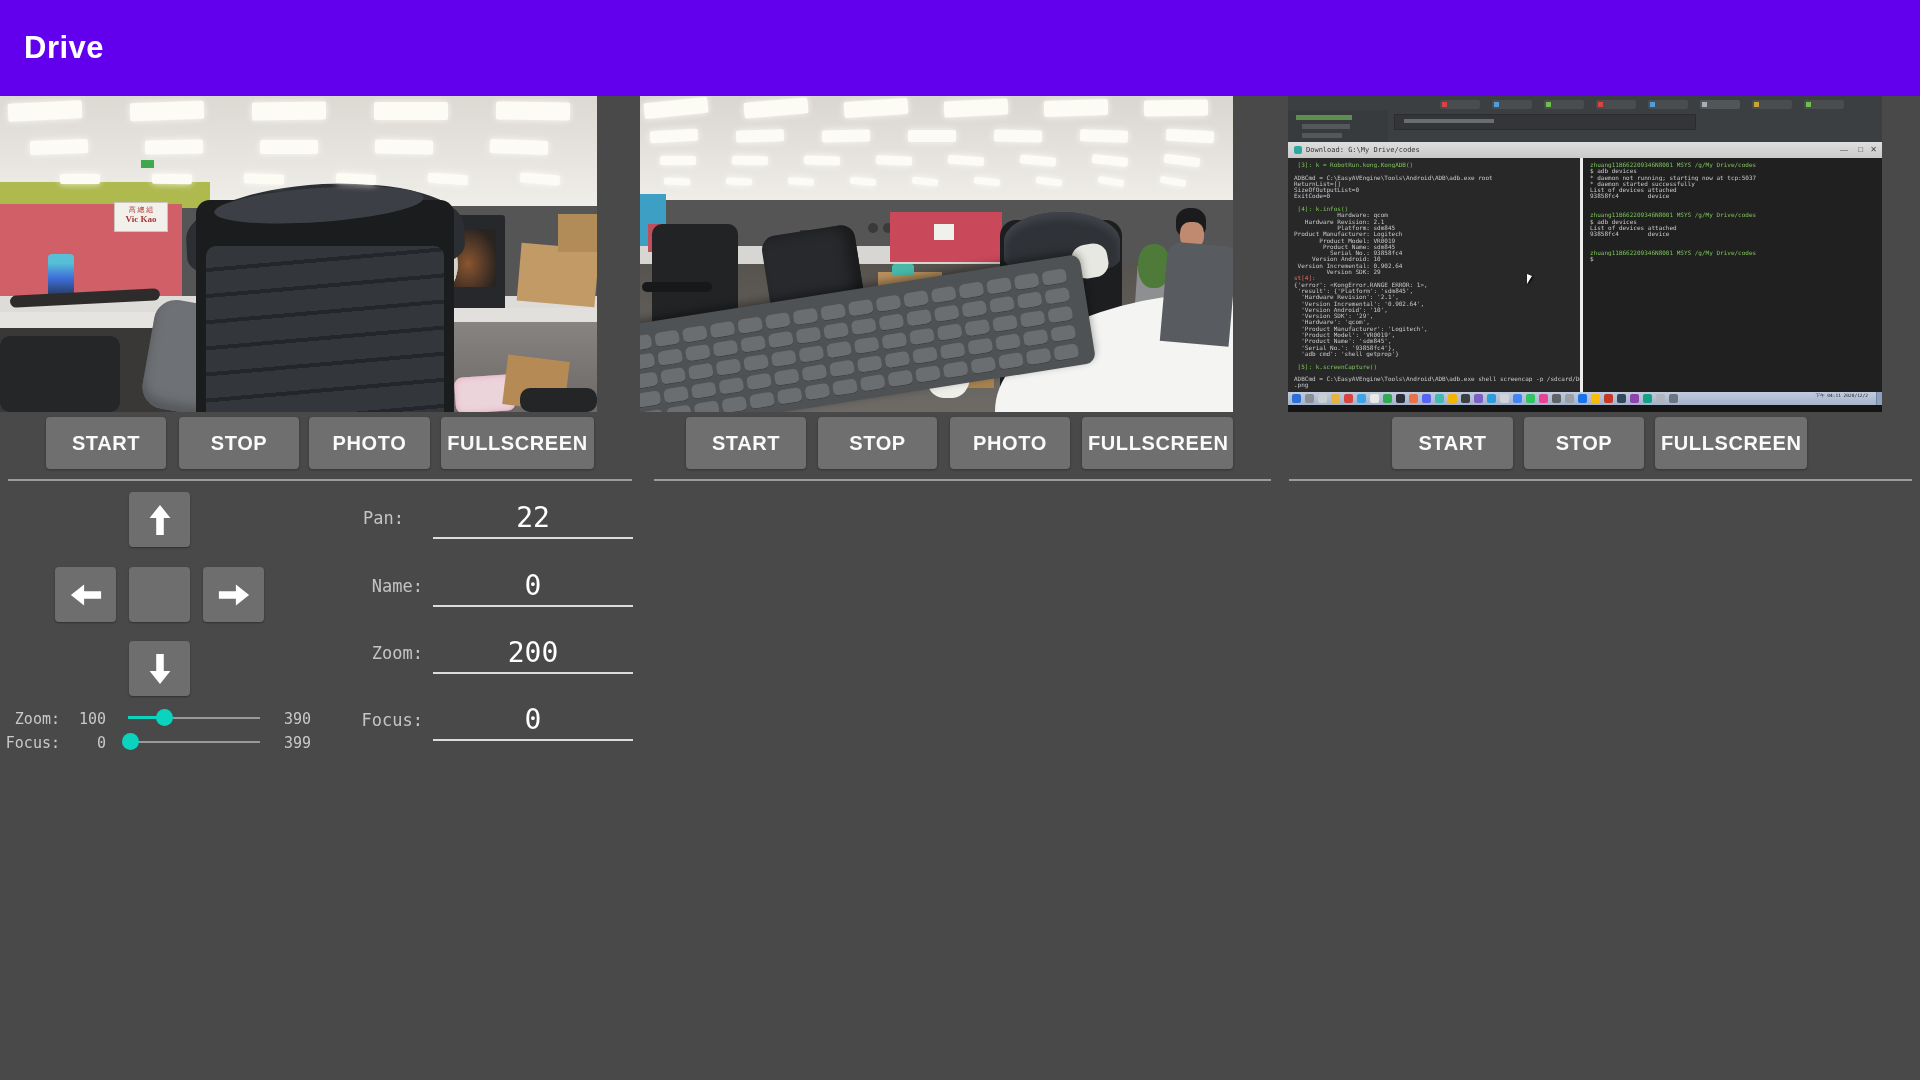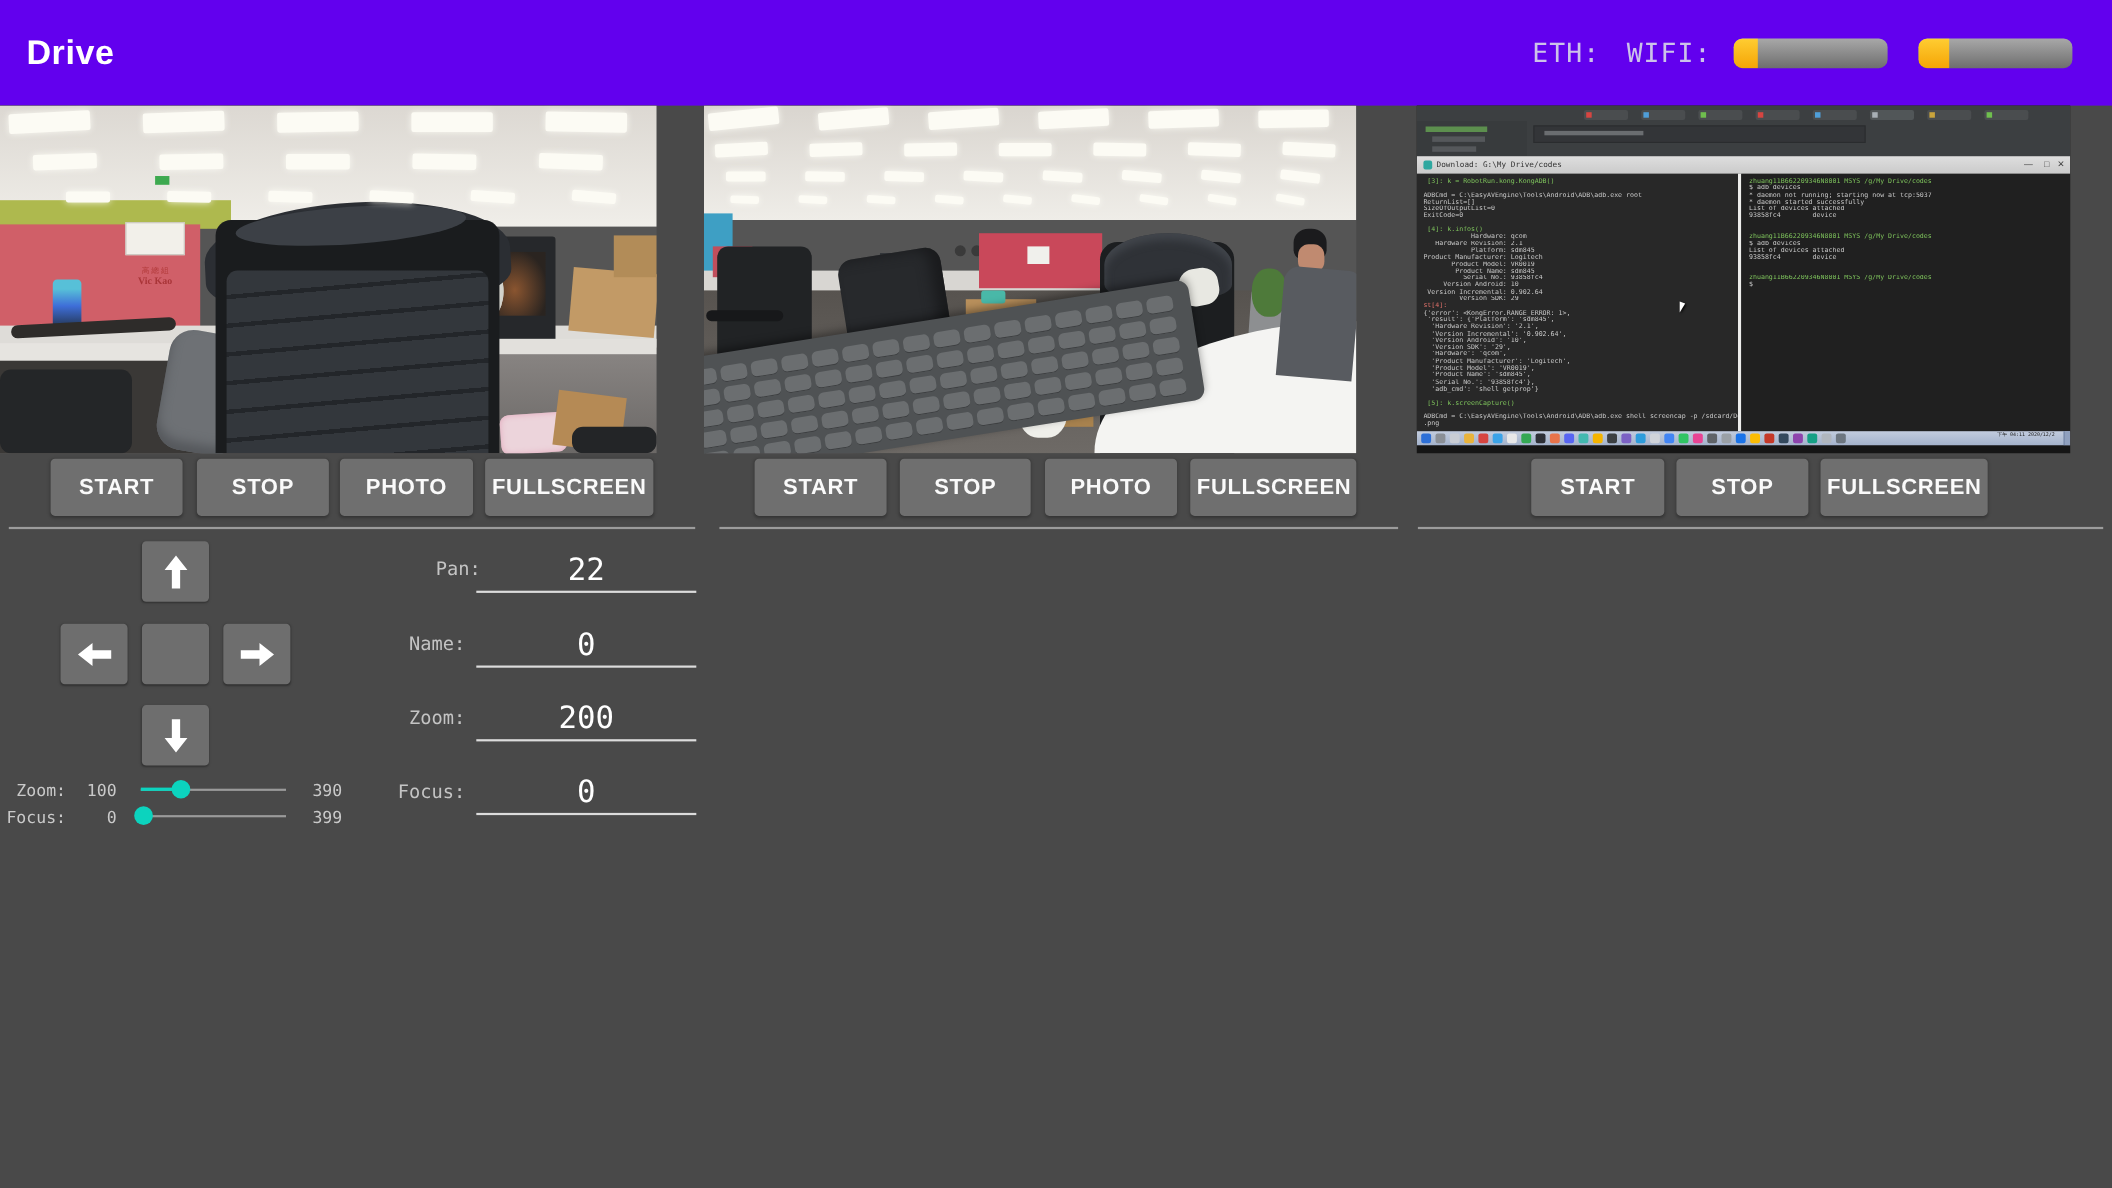--- a/index.html
+++ b/index.html
@@ -45,39 +45,29 @@
   .key{position:absolute;background:#6B6E70;border-radius:5px;border-bottom:1px solid #3E4042;}
   .ticon{position:absolute;width:9px;height:9px;border-radius:2px;top:2px;}
 </style>
 </head>
 <body>
 
 <div class="stage">
 
   <div class="hdr">
     <div class="hdr-title">Drive</div>
-    <div class="hdr-status">
-      <span class="hdr-eth">ETH:</span>
-      <span class="hdr-eth" style="margin-left:24px;">WIFI:</span>
-      <div class="pbar">
-          <div class="pfill" style="width: 16%;"></div>
-        </div>
-      <div class="pbar">
-          <div class="pfill" style="width: 20%;"></div>
-        </div>
-    </div>
   </div>
 
   <div class="feed" id="feed1" style="left:0;width:597px;">
     <div class="abs" style="left:0;top:0;width:597px;height:110px;background:linear-gradient(#DCD8D2,#F0EEE9);"></div>
     <div class="abs" style="left:0;top:86px;width:210px;height:26px;background:#AEB94E;"></div>
     <div class="abs" style="left:141px;top:64px;width:13px;height:8px;background:#3DA94F;"></div>
     <div class="abs" style="left:0;top:108px;width:182px;height:104px;background:#D05F68;"></div>
     <div class="abs" style="left:114px;top:106px;width:52px;height:28px;background:#F2F0EA;border:1px solid #C9C5BE;">
-      <div style="font-family:'Liberation Serif',serif;font-size:7px;color:#B23A3A;text-align:center;line-height:8px;padding-top:3px;margin-top:36px;">高 總 組</div>
+      <div style="font-family:'Liberation Serif',serif;font-size:7px;color:#B23A3A;text-align:center;line-height:8px;padding-top:3px;">高 總 組</div>
       <div style="font-family:'Liberation Serif',serif;font-size:9px;color:#A93538;text-align:center;font-weight:bold;">Vic Kao</div>
     </div>
     <div class="abs" style="left:0;top:200px;width:597px;height:20px;background:#DEDCD8;"></div>
     <div class="abs" style="left:0;top:218px;width:597px;height:98px;background:linear-gradient(#8A8684,#6B6866);"></div>
     <div class="abs" style="left:432px;top:119px;width:73px;height:96px;background:#26282B;border-radius:3px;">
       <div class="abs" style="left:8px;top:14px;width:56px;height:58px;background:radial-gradient(ellipse at 50% 60%,#8A5530,#2A2420 75%);"></div>
     </div>
     <div class="abs" style="left:408px;top:212px;width:189px;height:14px;background:#E2E0DC;"></div>
     <div class="abs" style="left:395px;top:124px;width:62px;height:78px;background:#EAEAE5;border-radius:45%;transform:rotate(-9deg);box-shadow:inset -6px -4px 10px #CFCFC8;"></div>
     <div class="abs" style="left:519px;top:150px;width:78px;height:58px;background:#C29A66;transform:rotate(5deg);"></div>
@@ -445,21 +435,21 @@
   <div class="sl-thumb" id="zoomThumb" style="top: 709px; left: 156.46px;"></div>
   <span class="sl-txt" style="left:284px;top:710px;">390</span>
 
   <span class="sl-txt" style="left:0;top:734px;width:60px;text-align:right;">Focus:</span>
   <span class="sl-txt" style="left:64px;top:734px;width:42px;text-align:right;">0</span>
   <div class="sl-track" style="left:128px;top:741px;width:132px;"></div>
   <div class="sl-active" id="focusActive" style="left: 128px; top: 740px; width: 2.64px;"></div>
   <div class="sl-thumb" id="focusThumb" style="top: 733px; left: 122.14px;"></div>
   <span class="sl-txt" style="left:284px;top:734px;">399</span>
 
-  <span class="flabel" style="left:327px;top:508px;">Pan:</span>
+  <span class="flabel" style="left:294px;top:508px;">Pan:</span>
   <div class="ffield" style="top:501px;">22</div>
   <span class="flabel" style="left:313px;top:576px;">Name:</span>
   <div class="ffield" style="top:569px;">0</div>
   <span class="flabel" style="left:313px;top:643px;">Zoom:</span>
   <div class="ffield" style="top:636px;">200</div>
   <span class="flabel" style="left:313px;top:710px;">Focus:</span>
   <div class="ffield" style="top:703px;">0</div>
 
 </div>
 

